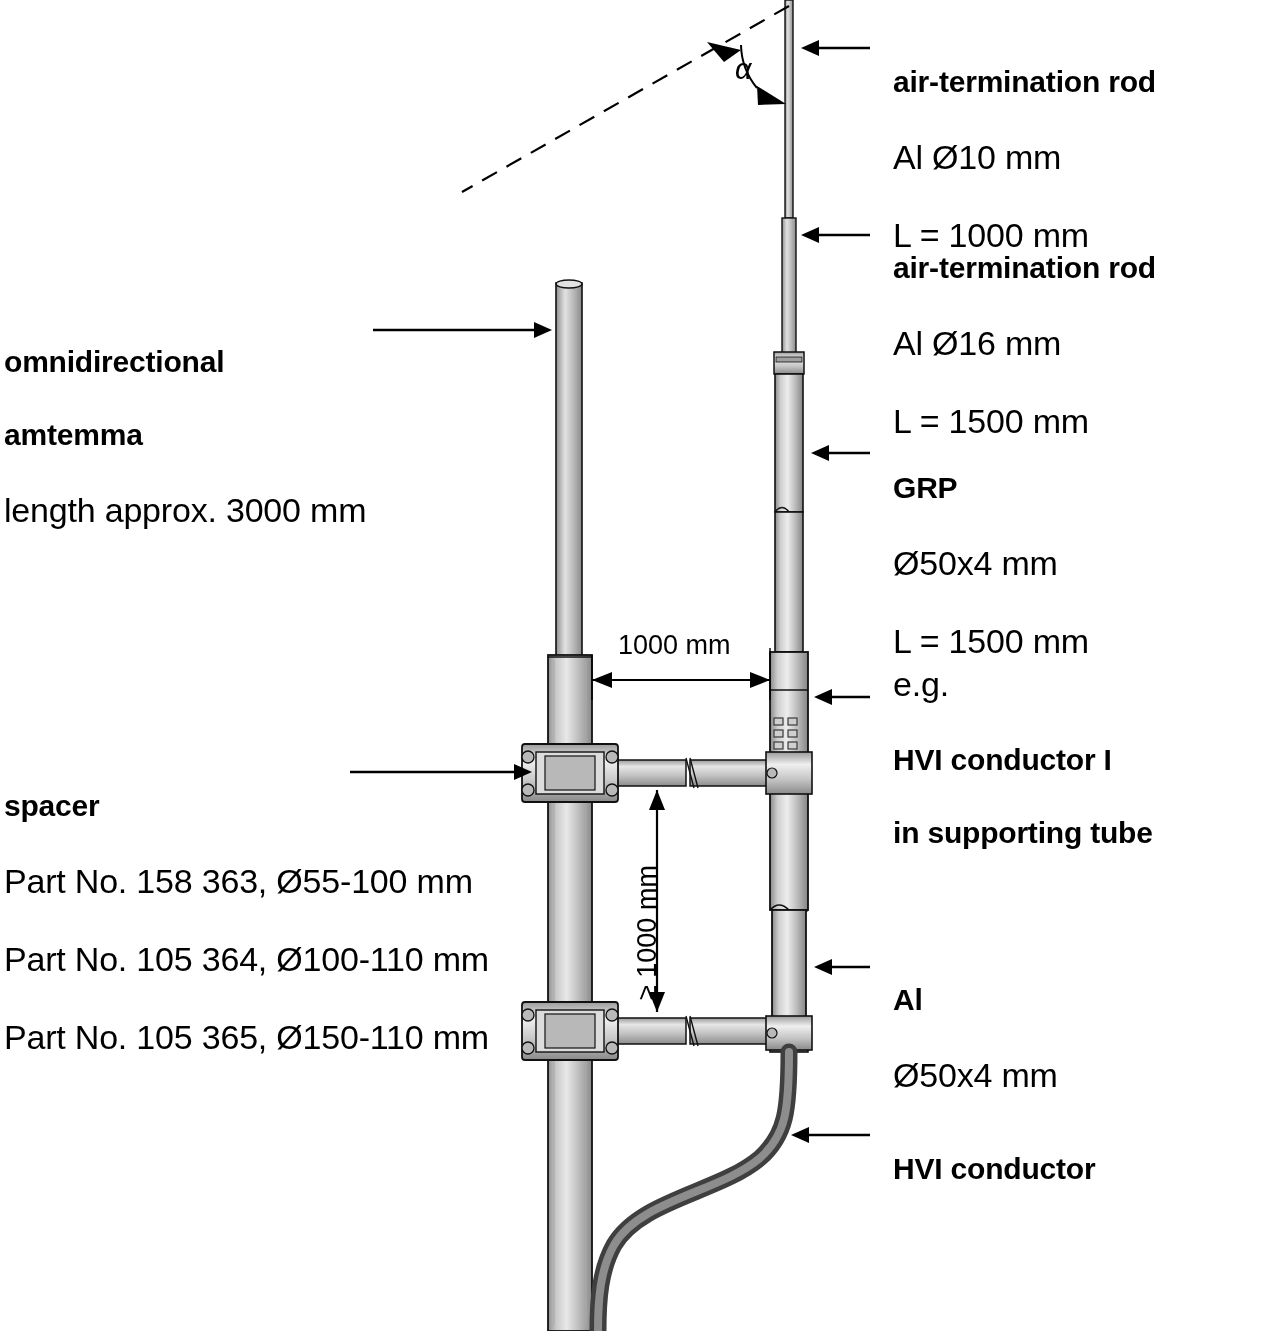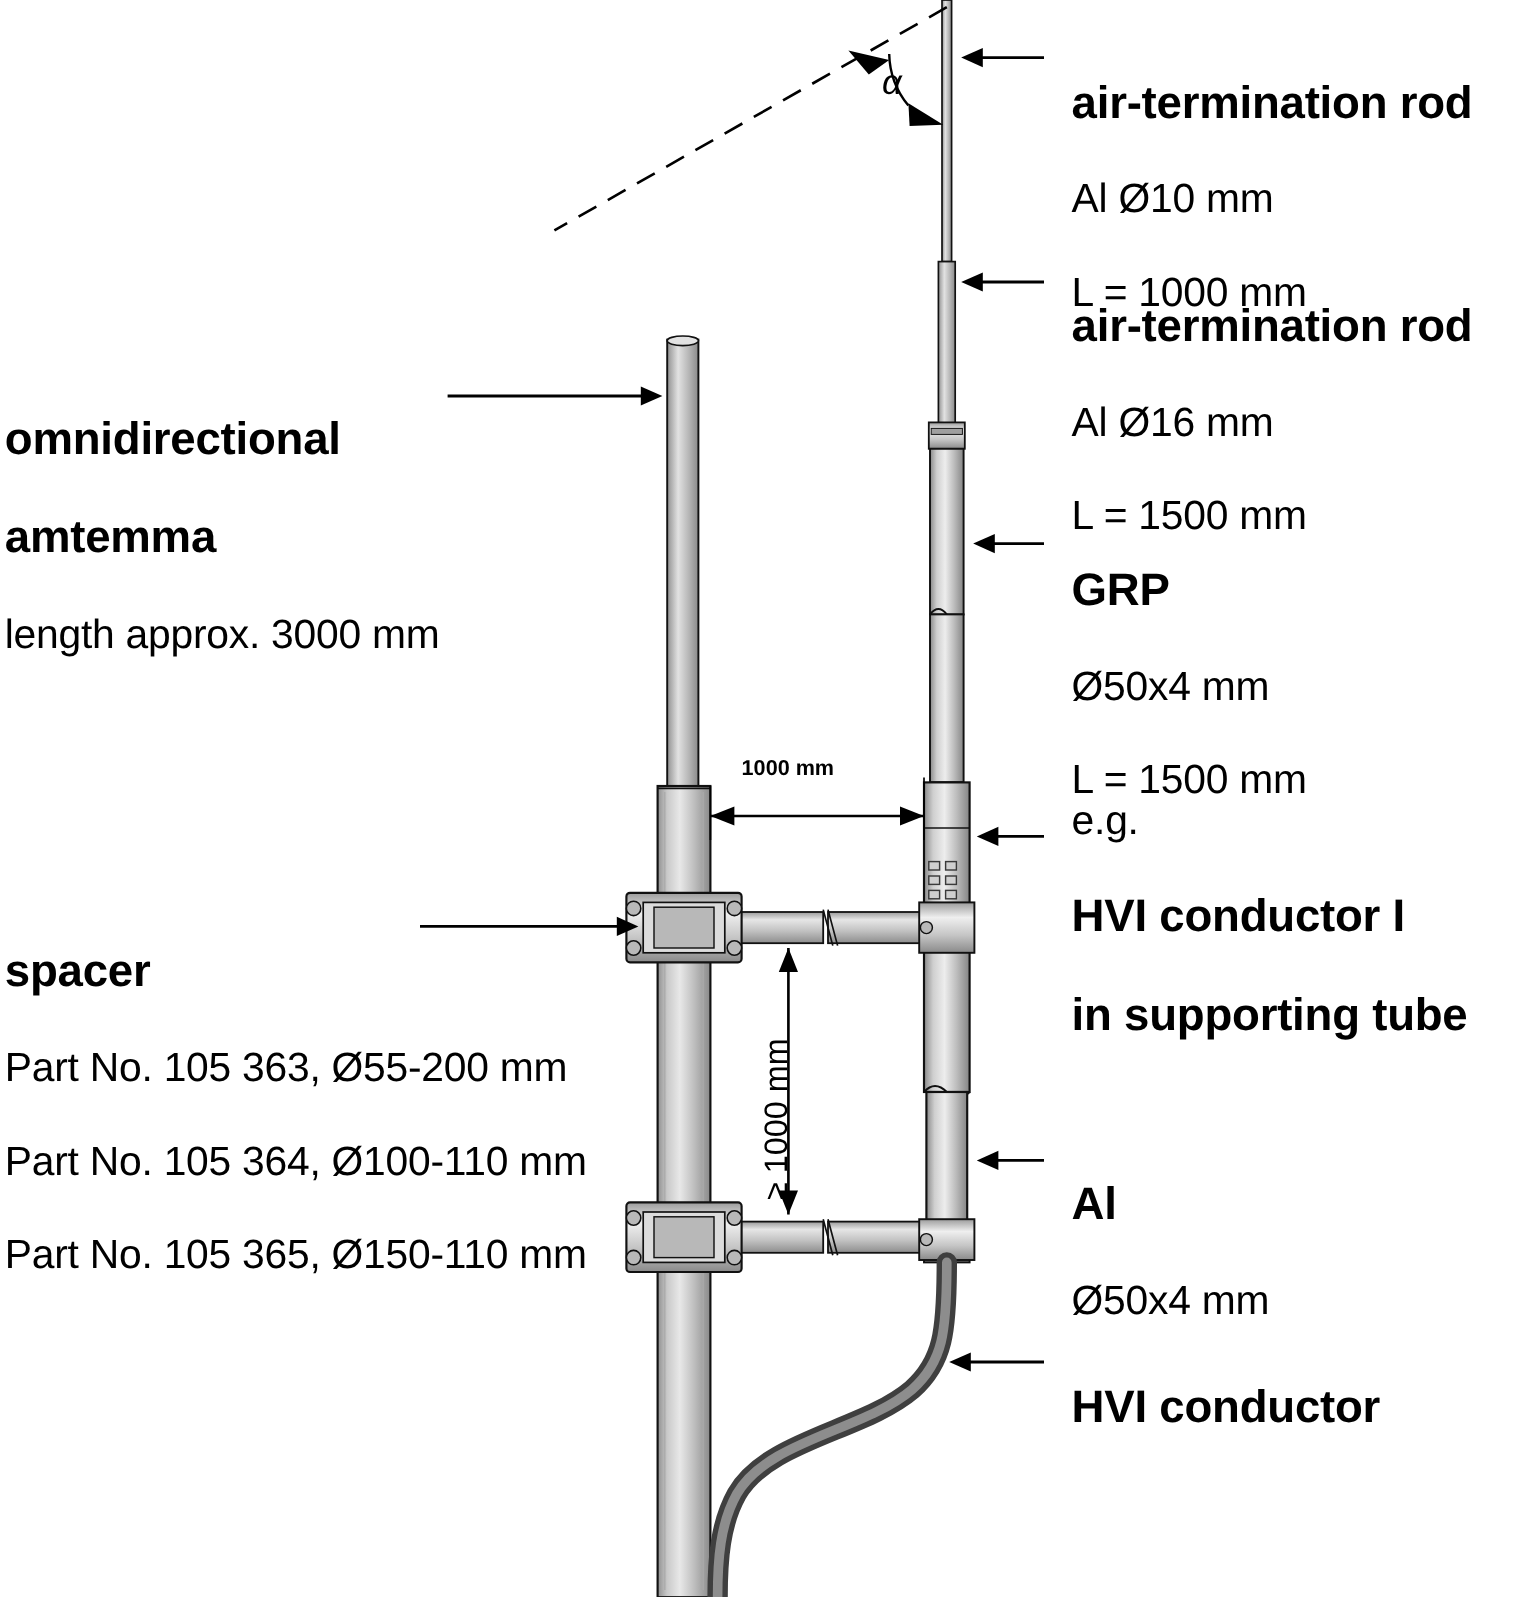--- a/index.html
+++ b/index.html
@@ -18,32 +18,32 @@
     overflow: hidden;
     background: #ffffff;
   }
   .lbl {
     position: absolute;
     line-height: 1.18;
     white-space: pre;
   }
   .lbl .hd {
     font-weight: bold;
-    font-size: 38px;
+    font-size: 30px;
     letter-spacing: -0.2px;
   }
   .lbl .sub {
     font-weight: normal;
     font-size: 34px;
     letter-spacing: -0.2px;
   }
   .dim-text {
     position: absolute;
-    font-size: 18px;
-    font-weight: bold;
+    font-size: 27px;
+    font-weight: normal;
   }
   .vert-dim {
     position: absolute;
     font-size: 27px;
     transform: rotate(-90deg);
     transform-origin: left top;
     white-space: nowrap;
   }
   .alpha {
     position: absolute;
@@ -257,21 +257,21 @@
   </div>
 
   <div class="lbl" style="left:4px; top:306px;">
     <div class="hd">omnidirectional</div>
     <div class="hd">amtemma</div>
     <div class="sub">length approx. 3000 mm</div>
   </div>
 
   <div class="lbl" style="left:4px; top:750px;">
     <div class="hd">spacer</div>
-    <div class="sub">Part No. 105 363, Ø55-200 mm</div>
+    <div class="sub">Part No. 158 363, Ø55-100 mm</div>
     <div class="sub">Part No. 105 364, Ø100-110 mm</div>
     <div class="sub">Part No. 105 365, Ø150-110 mm</div>
   </div>
 
   <div class="dim-text" style="left:618px; top:630px;">1000 mm</div>
 
   <div class="vert-dim" style="left:632px; top:1000px;">≥ 1000 mm</div>
 
   <div class="alpha" style="left:735px; top:53px;">α</div>
 

